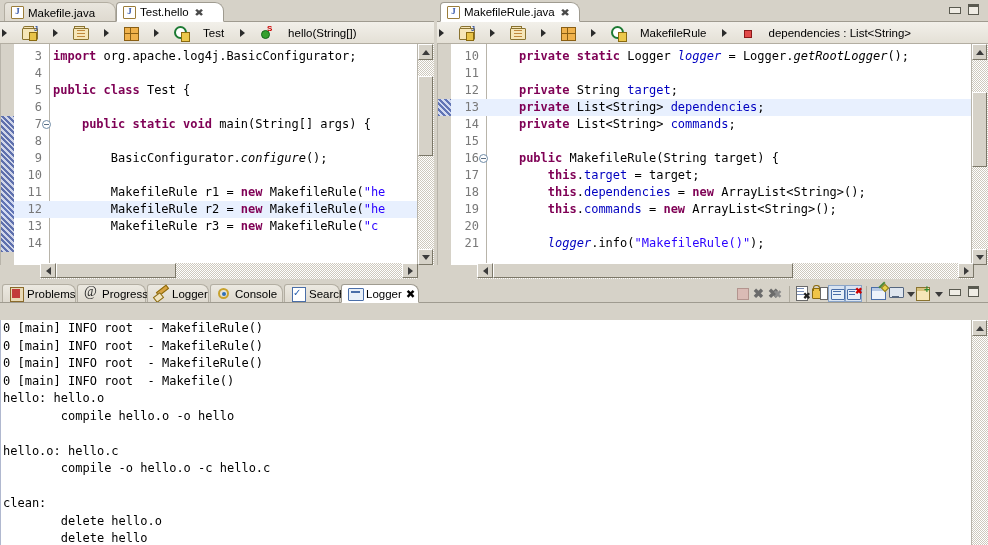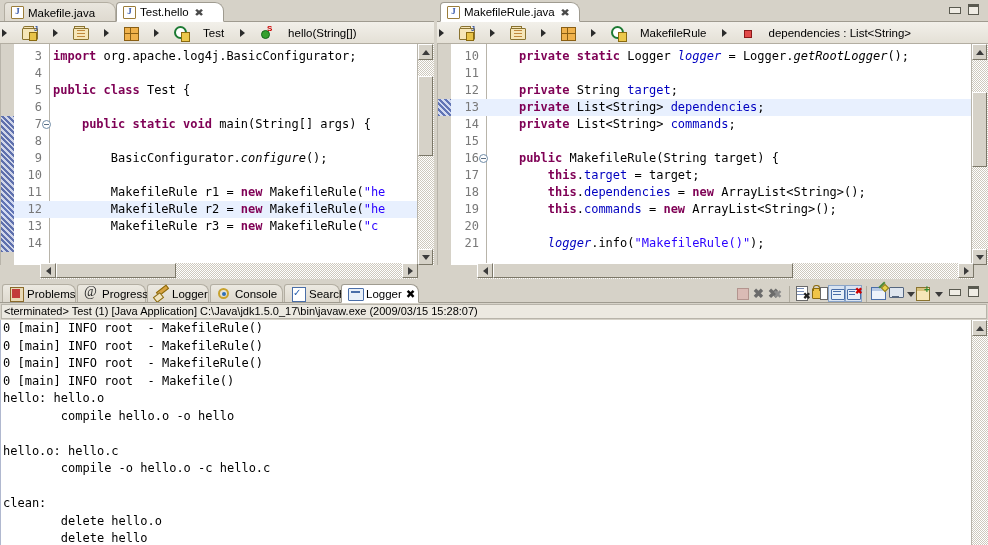--- a/index.html
+++ b/index.html
@@ -462,21 +462,20 @@
       </span>
     </div>
 
     <div class="winbtns" style="right:8px;top:5px;">
       <span class="wb wb-min"></span>
       <span class="wb wb-max"></span>
     </div>
 
     <div class="vtab-underline"></div>
 
-    <div class="console-head">&lt;terminated&gt; Test (1) [Java Application] C:\Java\jdk1.5.0_17\bin\javaw.exe (2009/03/15 15:28:07)</div>
 
     <div class="console-leftbar"></div>
     <div class="console-body" id="console-body"><div class="console-line">0 [main] INFO root  - MakefileRule()</div><div class="console-line">0 [main] INFO root  - MakefileRule()</div><div class="console-line">0 [main] INFO root  - MakefileRule()</div><div class="console-line">0 [main] INFO root  - Makefile()</div><div class="console-line">hello: hello.o</div><div class="console-line">        compile hello.o -o hello</div><div class="console-line">&nbsp;</div><div class="console-line">hello.o: hello.c</div><div class="console-line">        compile -o hello.o -c hello.c</div><div class="console-line">&nbsp;</div><div class="console-line">clean:</div><div class="console-line">        delete hello.o</div><div class="console-line">        delete hello</div></div>
 
     <div class="sb-v" style="right:0;top:39px;bottom:0;width:16px;">
       <div class="sb-btn" style="left:0;top:0;width:15px;height:16px;">
         <span class="tri tri-up"></span>
       </div>
     </div>
   </div>

